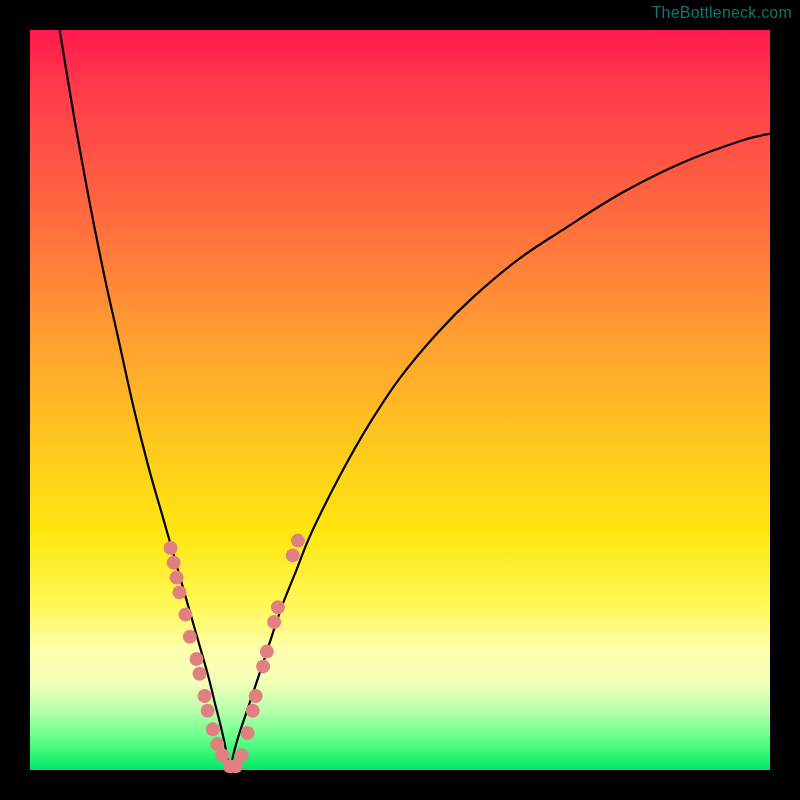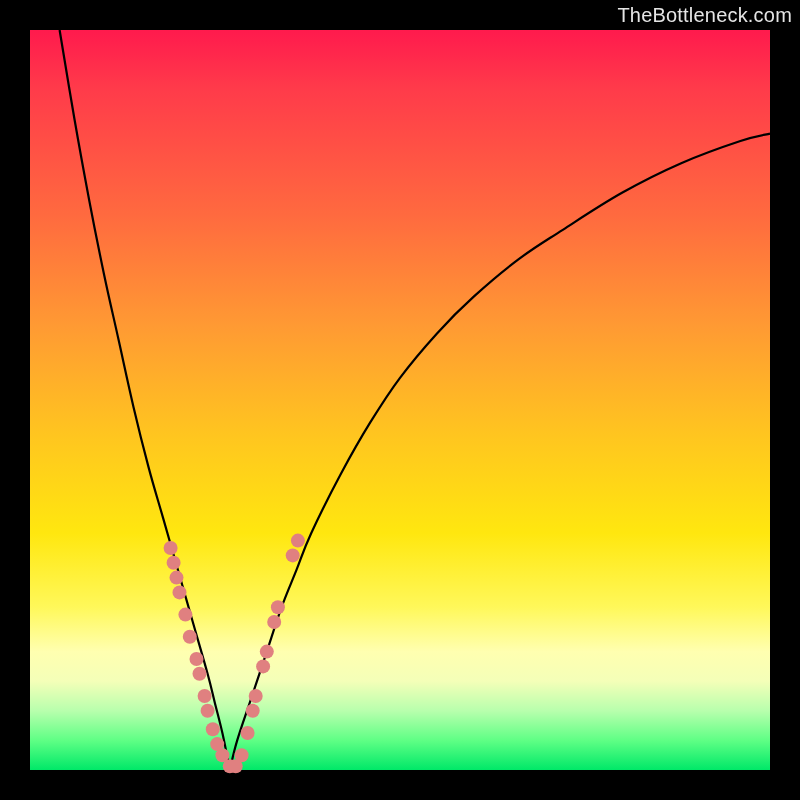--- a/index.html
+++ b/index.html
@@ -39,22 +39,22 @@
       #f4ffb8 88%,
       #b8ffad 92%,
       #5fff85 96%,
       #00e868 100%
     );
   }
   .watermark {
     position: absolute;
     top: 4px;
     right: 8px;
-    color: #e5e5e5;
-    font-size: 20px;
+    color: #0f766e;
+    font-size: 16px;
     letter-spacing: 0.2px;
     user-select: none;
   }
   svg.curve {
     position: absolute;
     left: 0;
     top: 0;
     width: 740px;
     height: 740px;
     overflow: visible;

